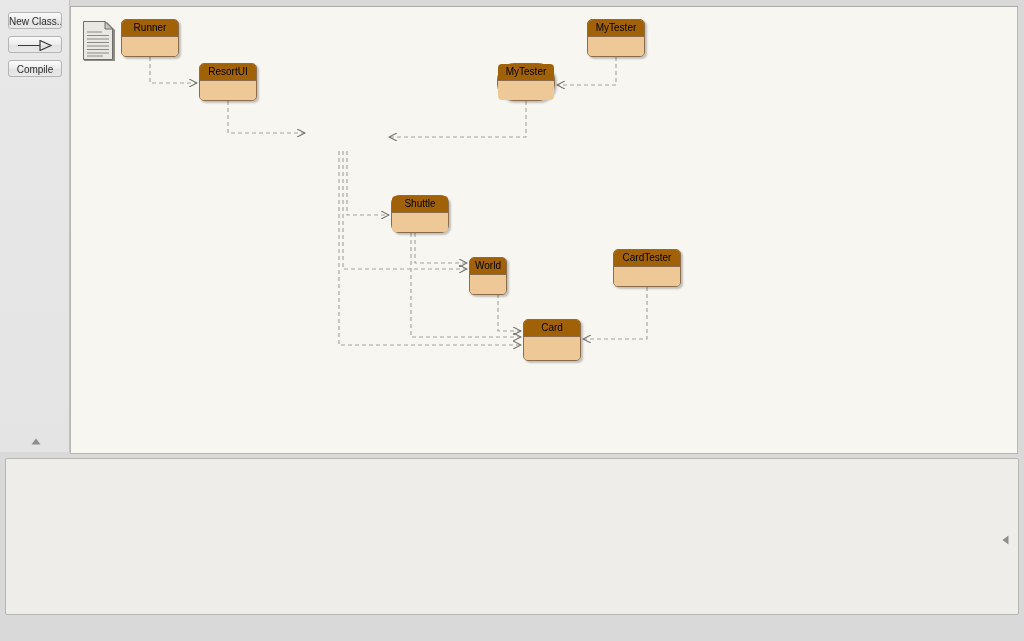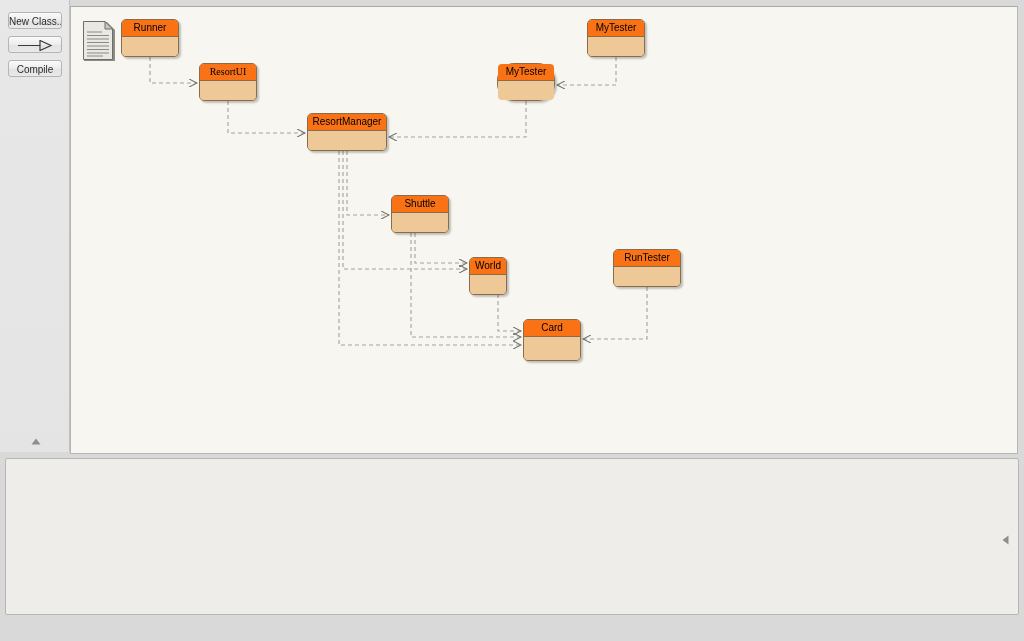--- a/index.html
+++ b/index.html
@@ -96,21 +96,21 @@
     box-shadow: 2px 2px 2px rgba(0,0,0,0.22);
     cursor: default;
   }
   .cls .hdr {
     height: 16px;
     line-height: 15px;
     text-align: center;
     font-size: 10px;
     color: #000;
     border-bottom: 1px solid #8a6c4a;
-    background: #f97316;
+    background: #a16207;
     border-radius: 4px 4px 0 0;
     overflow: hidden;
     white-space: nowrap;
   }
   .cls .body {
     background: #eec896;
     border-radius: 0 0 4px 4px;
     height: calc(100% - 17px);
   }
 
@@ -208,52 +208,48 @@
 
         <path d="M576,280 L576,332 L512,332"></path>
       </g>
     </svg>
 
     <div class="cls" style="left:50px;  top:12px;  width:58px; height:38px;">
       <div class="hdr">Runner</div>
       <div class="body"></div>
     </div>
 
-    <div class="cls" style="left:128px; top:56px;  width:58px; height:38px;font-family:Liberation Serif, serif;">
+    <div class="cls" style="left:128px; top:56px;  width:58px; height:38px;">
       <div class="hdr">ResortUI</div>
       <div class="body"></div>
     </div>
 
-    <div class="cls" style="left:236px; top:106px; width:80px; height:38px;">
-      <div class="hdr">ResortManager</div>
-      <div class="body"></div>
-    </div>
 
     <div class="cls" style="left:426px; top:56px;  width:58px; height:38px;border-radius:17px;">
       <div class="hdr">MyTester</div>
       <div class="body"></div>
     </div>
 
     <div class="cls" style="left:516px; top:12px;  width:58px; height:38px;">
       <div class="hdr">MyTester</div>
       <div class="body"></div>
     </div>
 
-    <div class="cls" style="left:320px; top:188px; width:58px; height:38px;">
+    <div class="cls" style="left:320px; top:188px; width:58px; height:38px;border-radius:8px;">
       <div class="hdr">Shuttle</div>
       <div class="body"></div>
     </div>
 
     <div class="cls" style="left:398px; top:250px; width:38px; height:38px;">
       <div class="hdr">World</div>
       <div class="body"></div>
     </div>
 
     <div class="cls" style="left:542px; top:242px; width:68px; height:38px;">
-      <div class="hdr">RunTester</div>
+      <div class="hdr">CardTester</div>
       <div class="body"></div>
     </div>
 
     <div class="cls" style="left:452px; top:312px; width:58px; height:42px;">
       <div class="hdr">Card</div>
       <div class="body"></div>
     </div>
 
   </div>
 </div>

